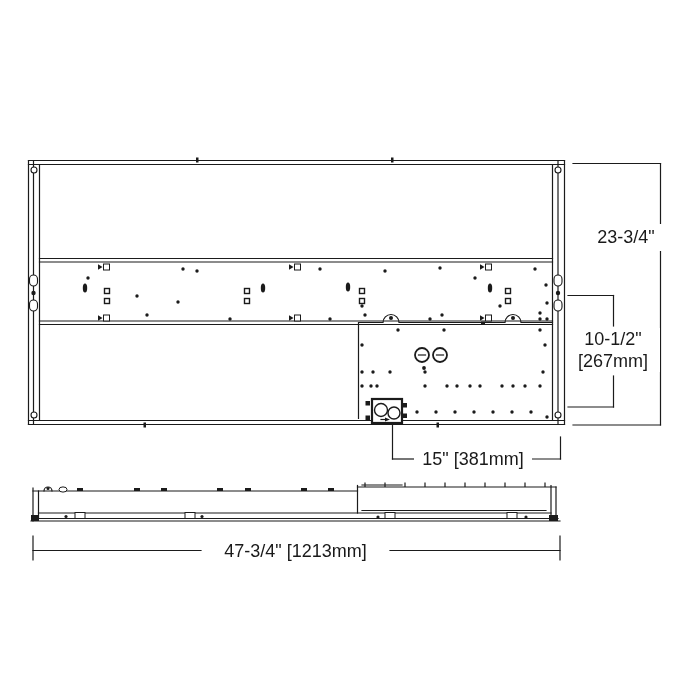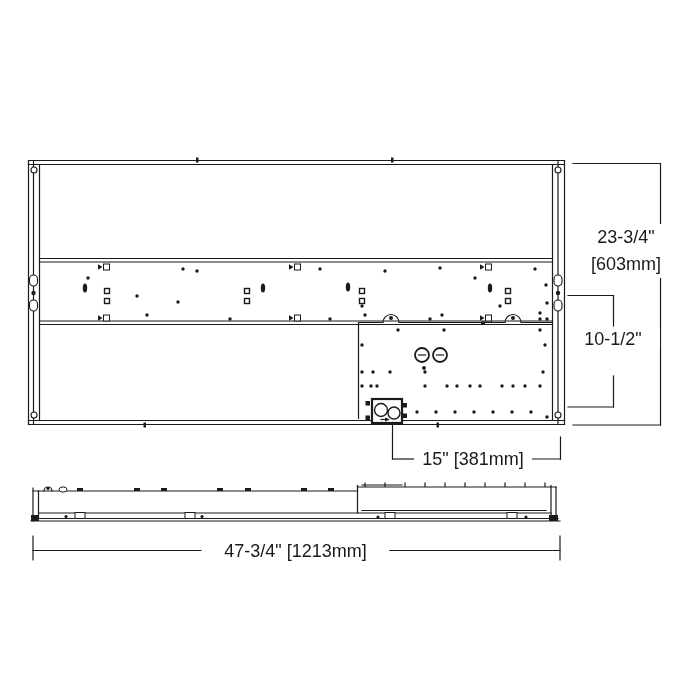--- a/index.html
+++ b/index.html
@@ -282,25 +282,25 @@
       <line class="ln" x1="33" y1="536" x2="33" y2="560"></line>
       <line class="ln" x1="33" y1="550.5" x2="201" y2="550.5"></line>
       <line class="ln" x1="390" y1="550.5" x2="560" y2="550.5"></line>
       <line class="ln" x1="560" y1="536" x2="560" y2="560"></line>
     </g>
   </g>
 </svg>
 
 <div class="dim-label" id="dim-fixture-height">
   <span>23-3/4"</span>
-  <span>[603mm]</span>
 </div>
 
 <div class="dim-label" id="dim-driver-height">
   <span>10-1/2"</span>
+  <span>[267mm]</span>
 </div>
 
 <div class="dim-label" id="dim-junction-offset">
   <span>15" [381mm]</span>
 </div>
 
 <div class="dim-label" id="dim-fixture-length">
   <span>47-3/4" [1213mm]</span>
 </div>
 

